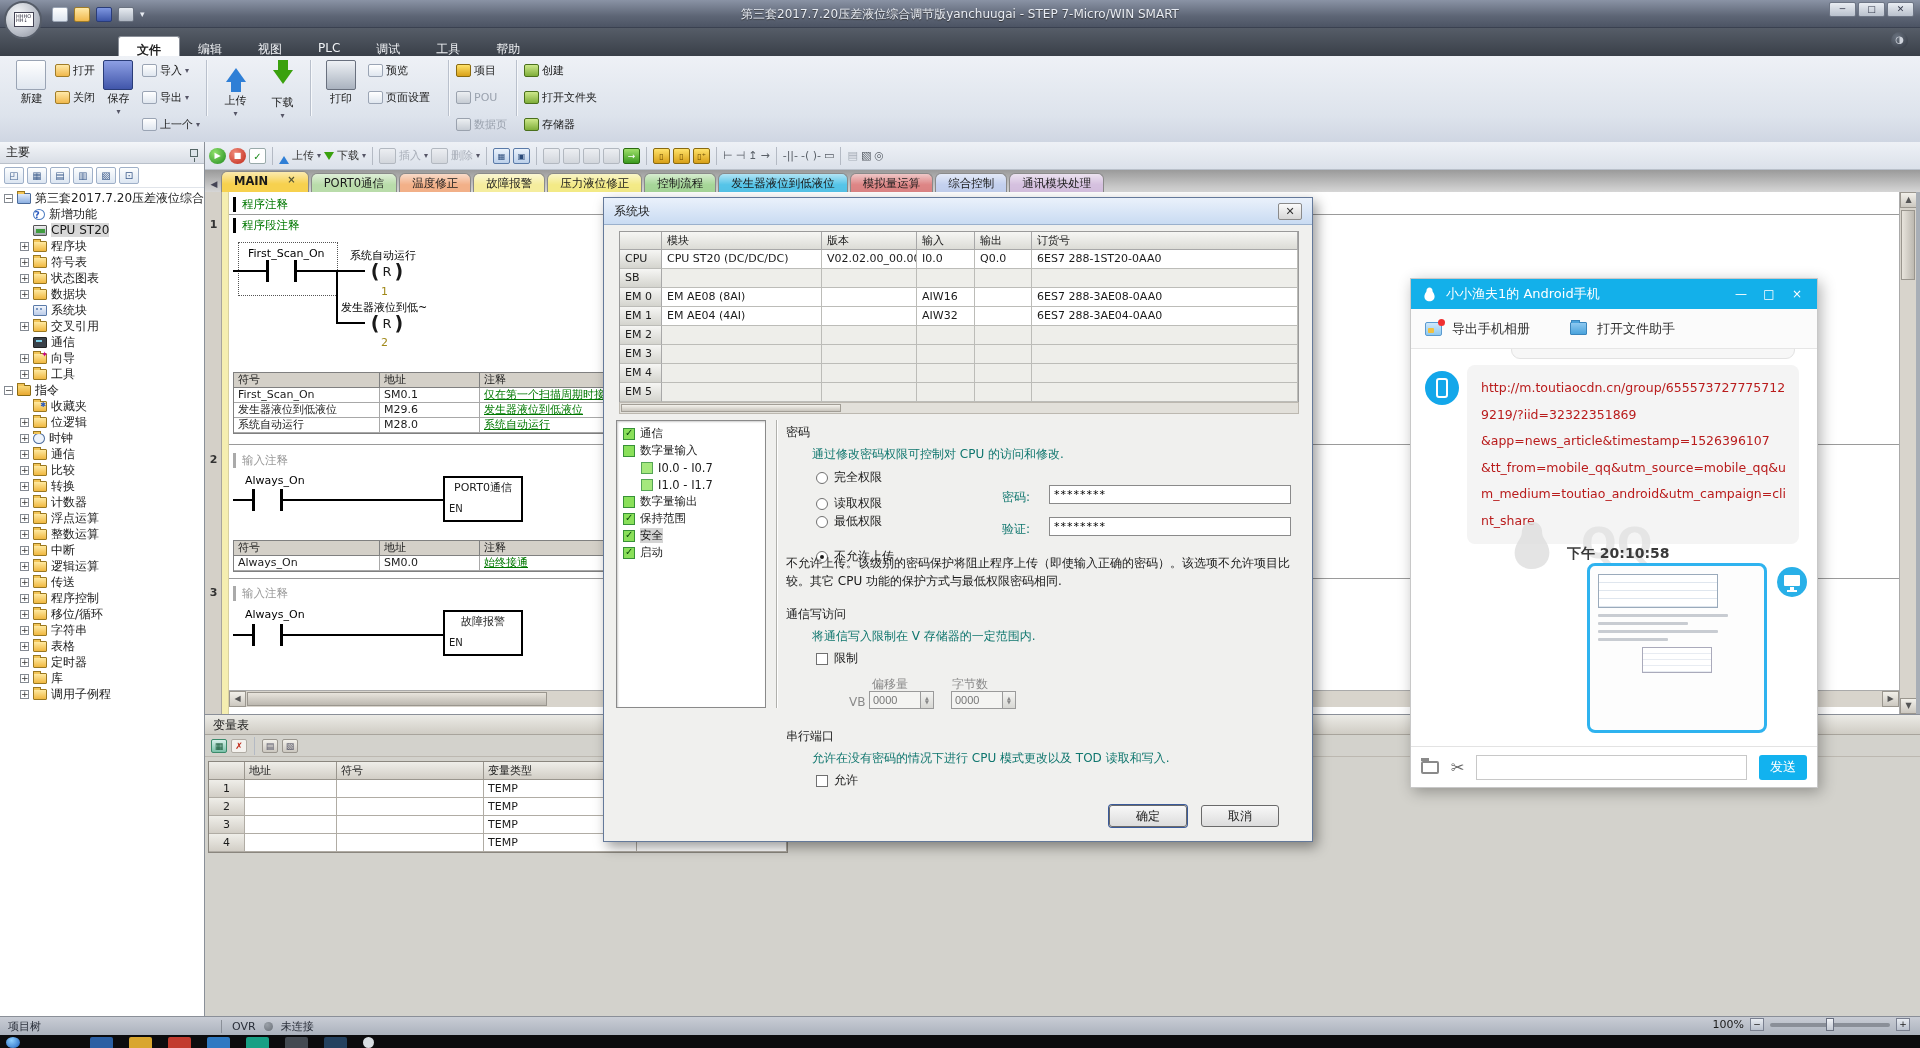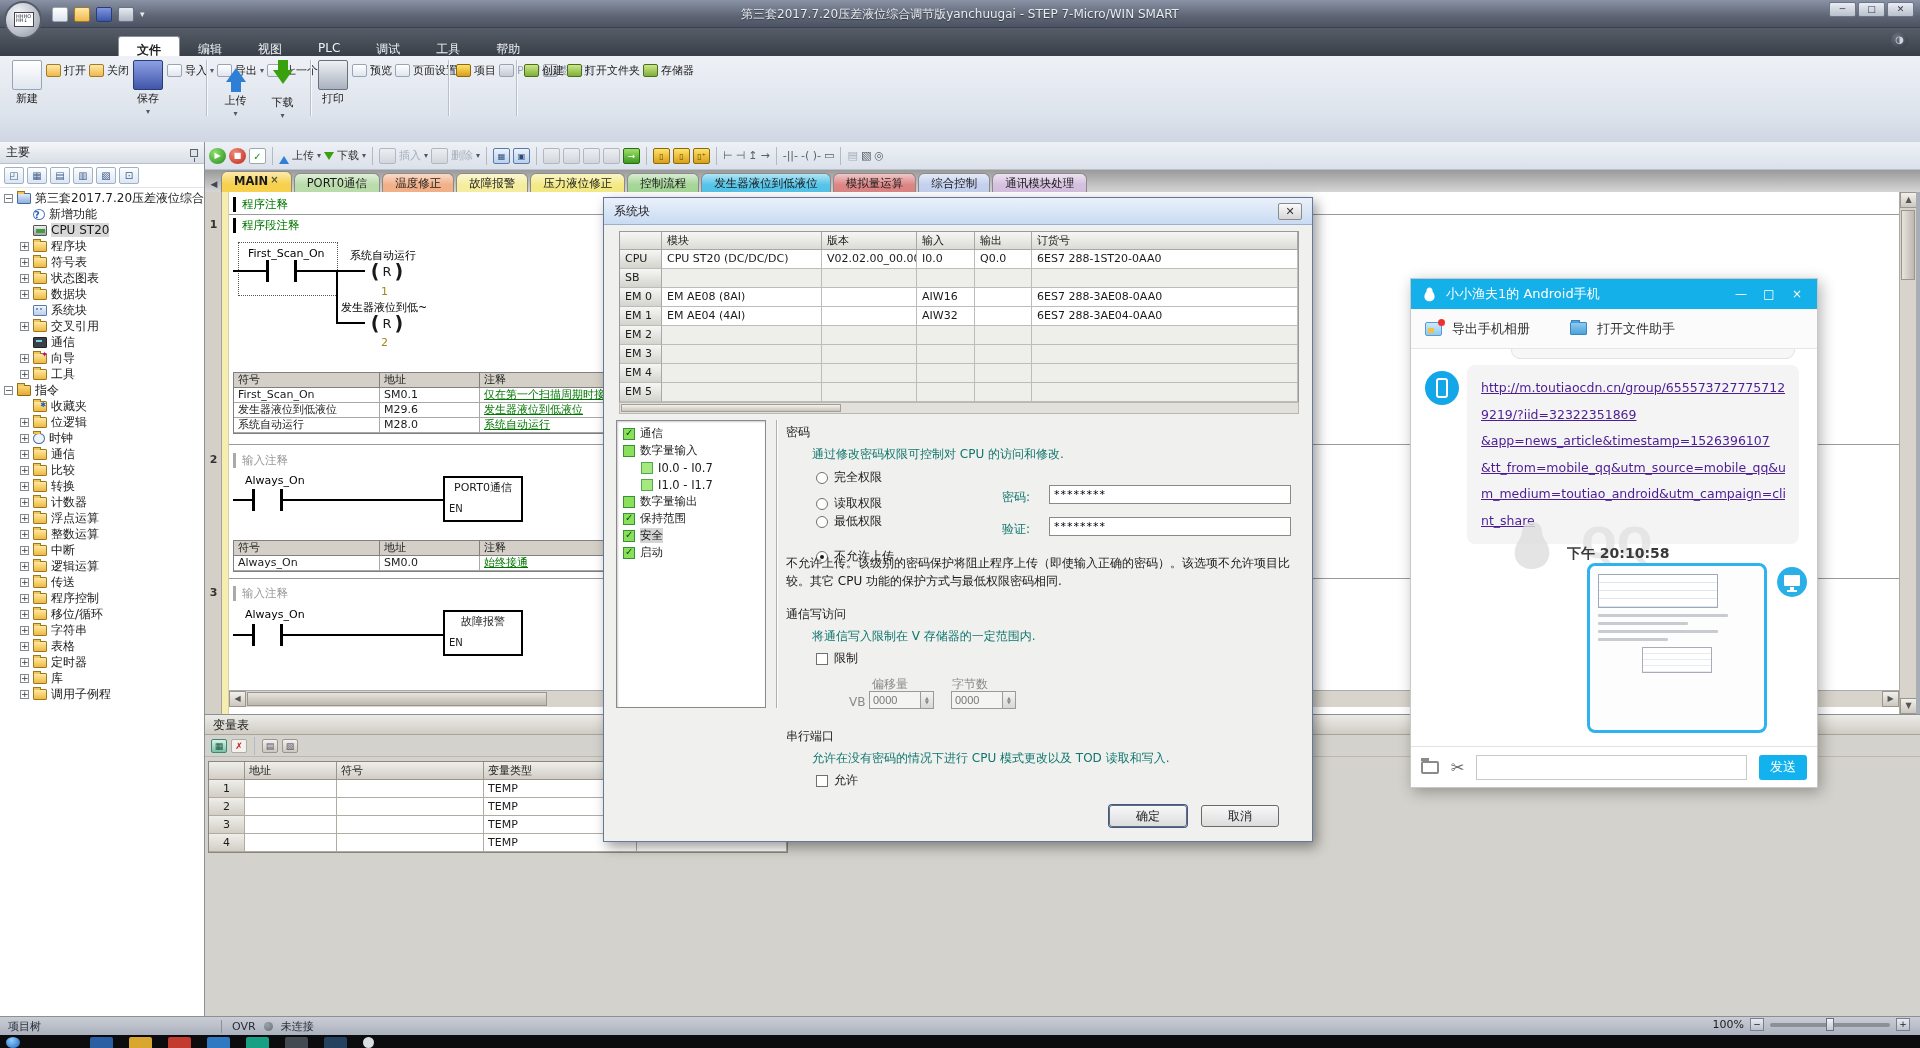--- a/index.html
+++ b/index.html
@@ -24,21 +24,21 @@
 
 #menubar{left:0;top:28px;width:1920px;height:28px;background:linear-gradient(#565d68,#393f48);display:flex;align-items:flex-end;padding-left:118px}
 .mtab{color:#f0f2f5;font-size:12px;padding:5px 18px;height:20px}
 .mtab:nth-of-type(1){background:#fff;color:#222;border-radius:3px 3px 0 0;border:1px solid #8a8f98;border-bottom:none;font-weight:bold}
 #menuHelp{right:12px;top:32px;width:17px;height:17px;border-radius:50%;background:radial-gradient(circle at 35% 30%,#6a7380,#2e333c);color:#cfd4dc;font-size:10px;text-align:center;line-height:16px}
 
 #ribbon{left:0;top:56px;width:1920px;height:86px;background:linear-gradient(#eef1f6,#dde3ec 70%,#cfd6e2)}
 .rgroup{position:absolute;top:2px;height:60px;display:flex;align-items:flex-start;padding:2px 4px;gap:4px}
 .rgsep{position:absolute;top:4px;width:1px;height:56px;background:#b9c0cc;box-shadow:1px 0 0 #f6f8fb}
 .rbig{display:flex;flex-direction:column;align-items:center;width:46px;font-size:11px;gap:1px}
-.rcol{display:flex;flex-direction:row;gap:3px;padding-top:3px}
+.rcol{display:flex;flex-direction:column;gap:12px;padding-top:3px}
 .rsmall{display:flex;align-items:center;gap:3px;font-size:11px;height:15px;white-space:nowrap}
 .rsmall.dis{color:#9aa2ae}
 .ri16{width:15px;height:13px;border-radius:2px;flex:none}
 .bigicon{width:30px;height:30px;border-radius:2px}
 .ic-doc{background:linear-gradient(#ffffff,#dfe6ef);border:1px solid #9aa4b4}
 .ic-save{background:linear-gradient(#8d9fe4,#4156aa);border:1px solid #2a3c78}
 .ic-print{background:linear-gradient(#eef1f5,#a9b2bf);border:1px solid #69707e}
 .ic-folder{background:linear-gradient(#ffe9a8,#f0b84c);border:1px solid #a07c28}
 .ic-key{background:linear-gradient(#ffe26a,#d8a018);border:1px solid #8a6a10}
 .ic-keyg{background:linear-gradient(#eceff2,#c6ccd4);border:1px solid #9aa2ae}
@@ -90,21 +90,21 @@
 .tmini-up{width:0;height:0;border:5px solid transparent;border-bottom:8px solid #2f7fd6;margin-top:3px}
 .tmini-dn{width:0;height:0;border:5px solid transparent;border-top:8px solid #3aa10e;margin-top:6px}
 .t-grid{background:linear-gradient(#eaf2fc,#bcd0ea);border:1px solid #5a7aa8;color:#2a4a7a;font-size:8px}
 .t-dis{background:linear-gradient(#eceef2,#d2d6dc);border:1px solid #b2b8c0}
 .t-door{background:linear-gradient(#9fe06a,#3a9a1f);border:1px solid #2a6a10;color:#fff;font-size:9px}
 .t-lock{background:linear-gradient(#ffe26a,#d8a018);border:1px solid #8a6a10;font-size:8px;color:#6a4a00}
 .tglyph{color:#5a6068;font-size:11px;flex:none}
 
 #tabstrip{left:205px;top:170px;width:1715px;height:22px;background:linear-gradient(#9a9a9a,#d6d6d6);display:flex;align-items:flex-end;padding-left:2px}
 .tnav{width:14px;height:16px;font-size:9px;color:#445;text-align:center;line-height:16px}
-.tab{height:19px;border:1px solid #8a8a8a;border-bottom:none;border-radius:6px 6px 0 0;padding:2px 12px 0;font-size:11.5px;background:linear-gradient(rgba(255,255,255,.55),rgba(255,255,255,0) 60%),var(--c,#ddd);margin-right:2px;display:flex;gap:2px;white-space:nowrap}
+.tab{height:19px;border:1px solid #8a8a8a;border-bottom:none;border-radius:6px 6px 0 0;padding:2px 12px 0;font-size:11.5px;background:linear-gradient(rgba(255,255,255,.55),rgba(255,255,255,0) 60%),var(--c,#ddd);margin-right:2px;display:flex;gap:19px;white-space:nowrap}
 .tab.active{height:21px;font-weight:bold}
 .tclose:empty{display:none}
 .tclose{color:#553;font-size:10px}
 
 #editor{left:205px;top:192px;width:1694px;height:522px;background:#fff;overflow:hidden}
 .emargin{left:0;top:0;width:17px;height:522px;background:#d4d0c8;border-right:1px solid #a8a49c}
 .eyellow{left:17px;top:0;width:7px;height:522px;background:#f5eeb0;border-right:1px solid #d8d0a0}
 .enum{font-size:11px;font-weight:bold;color:#333;width:15px;text-align:center}
 .gcomment{color:#007800;font-size:11.5px;border-left:3px solid #000;padding-left:6px;white-space:nowrap}
 .gray-comment{color:#9a9a9a;font-size:11.5px;border-left:3px solid #aaa;padding-left:6px}
@@ -204,21 +204,21 @@
 .exicon::before{content:"";position:absolute;left:2px;bottom:2px;width:6px;height:5px;background:#f0c040;border-radius:1px}
 .exicon::after{content:"";position:absolute;right:-4px;top:-4px;width:7px;height:7px;border-radius:50%;background:#f03030}
 .flicon{width:17px;height:13px;background:linear-gradient(#8ec9f0,#4aa3dc);border:1px solid #3a85bc;border-radius:1px;position:relative;margin-left:30px}
 .flicon::before{content:"";position:absolute;left:0;top:-3px;width:7px;height:2px;background:#4aa3dc;border:1px solid #3a85bc;border-bottom:none}
 #phChat{position:absolute;left:0;top:70px;width:406px;height:397px;background:#fff;overflow:hidden}
 #oldBubble{position:absolute;left:100px;top:-8px;width:284px;height:18px;border:1px solid #e2e2e2;background:#f7f7f7;border-radius:10px}
 #phAvatar{position:absolute;left:14px;top:22px;width:34px;height:34px;border-radius:50%;background:#13a7ea}
 #phAvatar .ph{position:absolute;left:11px;top:7px;width:12px;height:20px;border:2px solid #fff;border-radius:3px}
 #msgBubble{position:absolute;left:56px;top:16px;width:332px;background:#f4f4f4;border-radius:8px;padding:10px 14px}
 #msgBubble::before{content:"";position:absolute;left:-6px;top:14px;border:6px solid transparent;border-right-color:#f4f4f4}
-.llink{font-size:12.5px;line-height:26.5px;color:#4c1d95;text-decoration:underline;white-space:nowrap;overflow:hidden}
+.llink{font-size:12.5px;line-height:26.5px;color:#b91c1c;white-space:nowrap;overflow:hidden}
 #wmark{position:absolute;left:92px;top:168px;width:280px;height:70px;opacity:.8}
 #wmark .qq{position:absolute;left:78px;top:2px;font-size:42px;font-weight:bold;color:#e2e2e2}
 #msgTime{position:absolute;left:156px;top:196px;font-size:14px;font-weight:bold;color:#3a3a3a}
 #thumb{position:absolute;left:176px;top:214px;width:180px;height:170px;border:3px solid #2fb3ef;border-radius:8px;background:#fdfdfd;padding:8px;overflow:hidden}
 .mini-table{width:120px;height:34px;border:1px solid #9aaabb;background:repeating-linear-gradient(#fff 0 7px,#dfe6ee 7px 8px);margin-bottom:6px}
 .mini-bar{height:3px;background:#c8ccd2;margin:5px 0;border-radius:1px}
 .mini-box{width:70px;height:26px;border:1px solid #aab;margin:6px auto 0;background:repeating-linear-gradient(#fff 0 5px,#e8ecf2 5px 6px)}
 #devIcon{position:absolute;left:366px;top:218px;width:30px;height:30px;border-radius:50%;background:#29b0e8}
 #devIcon .mon{position:absolute;left:7px;top:8px;width:16px;height:11px;background:#fff;border-radius:1px}
 #devIcon .std{position:absolute;left:13px;top:20px;width:4px;height:3px;background:#fff}

